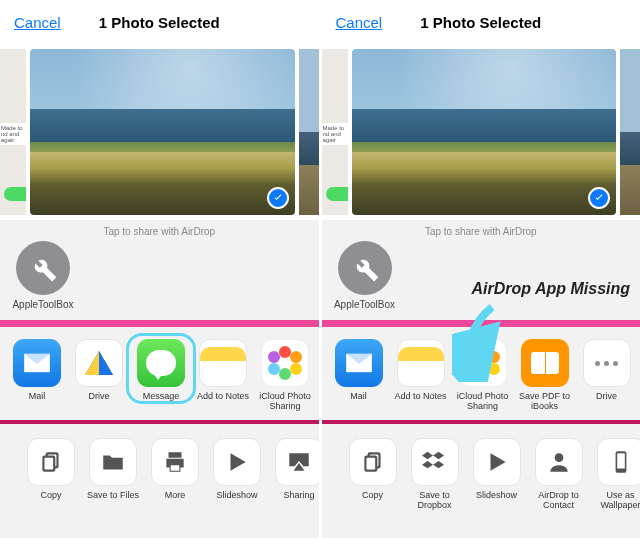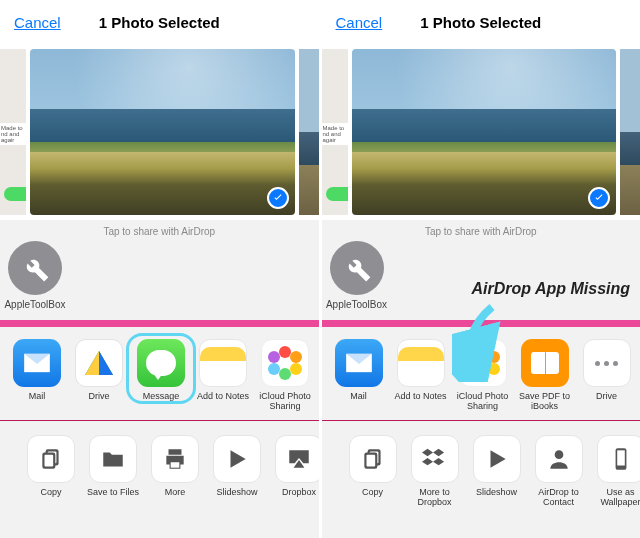--- a/index.html
+++ b/index.html
@@ -91,32 +91,32 @@
   .airdrop {
     background: #f2f2f2;
     padding: 6px 0 10px;
     border-bottom: 7px solid #ec4899;
   }
   .airdrop-hint {
     text-align: center; font-size: 10px; color: #888;
     margin-bottom:4px;
   }
   .airdrop-item {
-    width:70px; text-align:center; margin-left:0;
+    width:70px; text-align:center; margin-left:8px;
   }
   .airdrop-circle {
     width:54px;height:54px;border-radius:50%;
     background:#8e8e93; margin:0 auto 4px;
     display:flex;align-items:center;justify-content:center;
   }
   .airdrop-circle svg{width:32px;height:32px;}
   .airdrop-label{font-size:10px;color:#444;}
   .row {
     background:#f2f2f2;
-    border-bottom:1px solid #be185d;
+    border-bottom:4px solid #be185d;
     display:flex;
     padding:12px 0 8px 6px;
     overflow:hidden;
     position:relative;
   }
   .item {
     width:62px; flex-shrink:0;
     text-align:center;
     display:flex;flex-direction:column;align-items:center;
     position:relative;
@@ -299,21 +299,21 @@
         </div>
         <div class="item-label">Slideshow</div>
       </div>
       <div class="item">
         <div class="action-box">
           <svg viewBox="0 0 24 24">
               <path class="gray" d="M3 4h18v12h-5l-4-5-4 5H3z"></path>
               <path class="gray" d="M12 13l5 7H7z"></path>
             </svg>
         </div>
-        <div class="item-label">Dropbox</div>
+        <div class="item-label">Sharing</div>
       </div>
     </div>
   </div>
 
   <div class="phone">
     <div class="header">
       <span class="cancel">Cancel</span>
       <span class="title">1 Photo Selected</span>
     </div>
     <div class="photorow">
@@ -415,21 +415,21 @@
             </svg>
         </div>
         <div class="item-label">Copy</div>
       </div>
       <div class="item">
         <div class="action-box">
           <svg viewBox="0 0 24 24">
               <path class="gray" d="M6 3l6 4-6 4-6-4zM18 3l6 4-6 4-6-4zM6 13l6 4-6 4-6-4zM18 13l6 4-6 4-6-4z" transform="translate(-0 0) scale(.85)"></path>
             </svg>
         </div>
-        <div class="item-label">More to Dropbox</div>
+        <div class="item-label">Save to Dropbox</div>
       </div>
       <div class="item">
         <div class="action-box">
           <svg viewBox="0 0 24 24">
               <path class="gray" d="M6 4l14 8-14 8z"></path>
             </svg>
         </div>
         <div class="item-label">Slideshow</div>
       </div>
       <div class="item">

